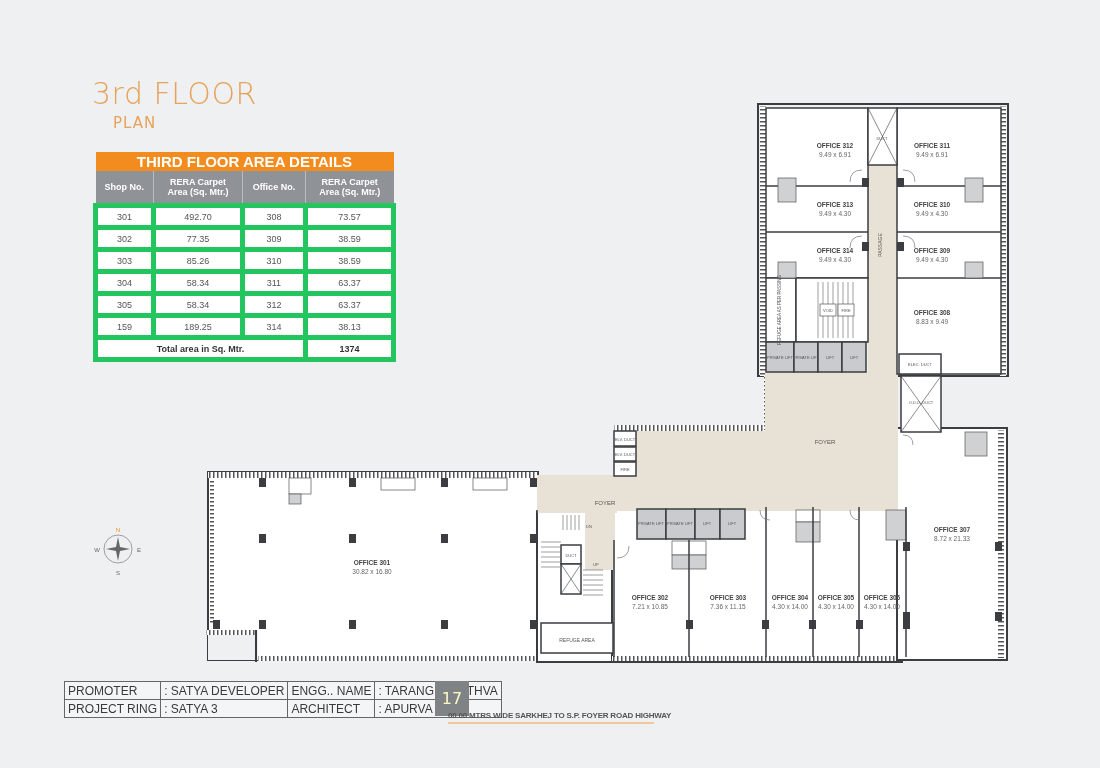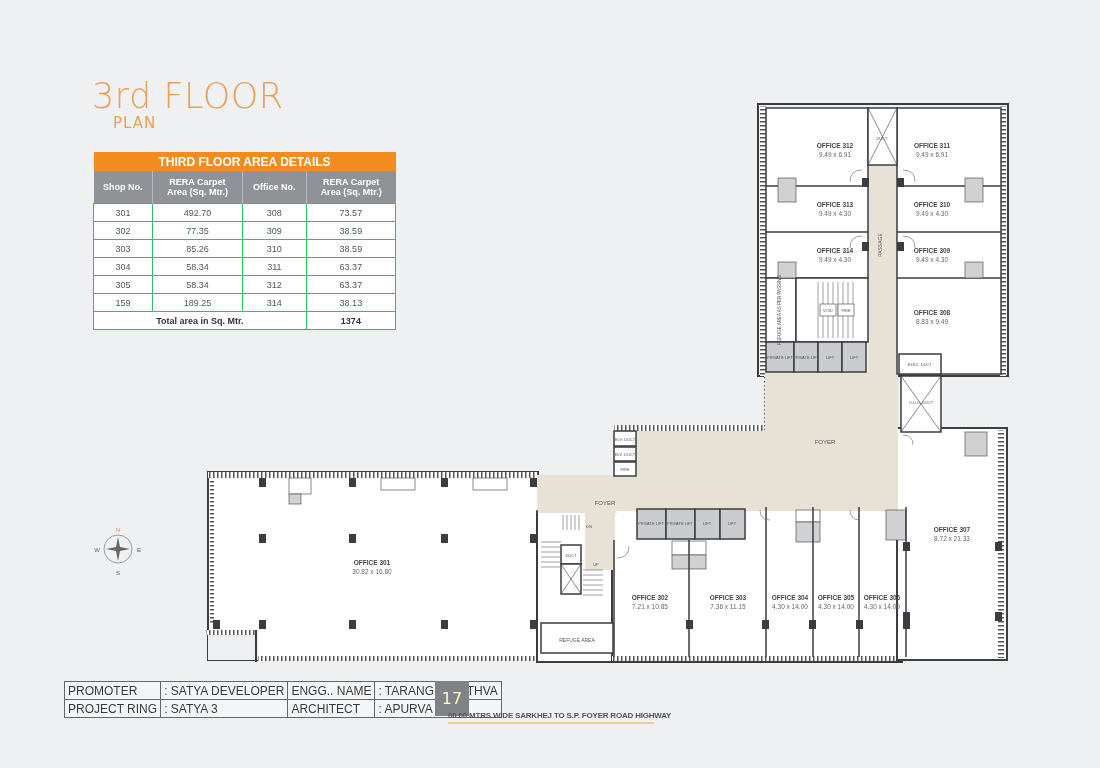--- a/index.html
+++ b/index.html
@@ -1,22 +1,22 @@
 <!DOCTYPE html>
 <html><head>
 <meta charset="utf-8">
 <style>
   html,body{margin:0;padding:0;}
   body{width:1100px;height:768px;background:#eef0f1;position:relative;overflow:hidden;font-family:"Liberation Sans",sans-serif;}
-  .title{position:absolute;left:92px;top:76px;color:#e8a25a;font-size:35px;font-family:"DejaVu Sans",sans-serif;font-weight:300;letter-spacing:0.5px;}
+  .title{position:absolute;left:92px;top:76px;color:#e8a25a;font-size:30px;font-family:"DejaVu Sans",sans-serif;font-weight:300;letter-spacing:0.5px;}
   .subtitle{position:absolute;left:93px;top:114px;color:#e8a25a;font-size:15px;font-family:"DejaVu Sans",sans-serif;letter-spacing:1px;margin-left:20px;}
   table.area{position:absolute;left:93px;top:152px;width:303px;border-collapse:collapse;font-size:9px;color:#555;}
-  table.area th.cap{background:#f28c1e;color:#fff;font-weight:bold;height:17px;font-size:12px;}
+  table.area th.cap{background:#f28c1e;color:#fff;font-weight:bold;height:17px;font-size:15px;}
   table.area th.hd{background:#8f9297;color:#fff;font-weight:bold;height:30px;border-right:1px solid #b8bbbf;line-height:10px;}
-  table.area td{background:#fff;border:1px solid #22c55e;text-align:center;height:15px;}
+  table.area td{background:#fff;border:5px solid #22c55e;text-align:center;height:15px;}
   table.area td.tot{font-weight:bold;color:#333;}
   svg.plan{position:absolute;left:0;top:0;}
   .footer{position:absolute;left:32px;top:681px;border-collapse:collapse;font-size:12px;color:#3a3a3a;font-family:Liberation Sans, sans-serif;margin-left:32px;}
   .footer td{border:1px solid #666;height:17px;padding:0 3px;white-space:nowrap;background:#f4f5f6;}
   .pagebox{position:absolute;left:435px;top:681px;width:34px;height:35px;background:#808386;color:#fef9c3;font-size:16px;display:flex;align-items:center;justify-content:center;font-family:"DejaVu Sans",sans-serif;}
   .road{position:absolute;left:448px;top:711px;font-size:8px;color:#555;font-weight:bold;letter-spacing:-0.2px;}
   .roadline{position:absolute;left:448px;top:722px;width:206px;height:2px;background:#f0c99b;}
   .lbl{font-family:"Liberation Sans",sans-serif;}
 </style>
 </head>

